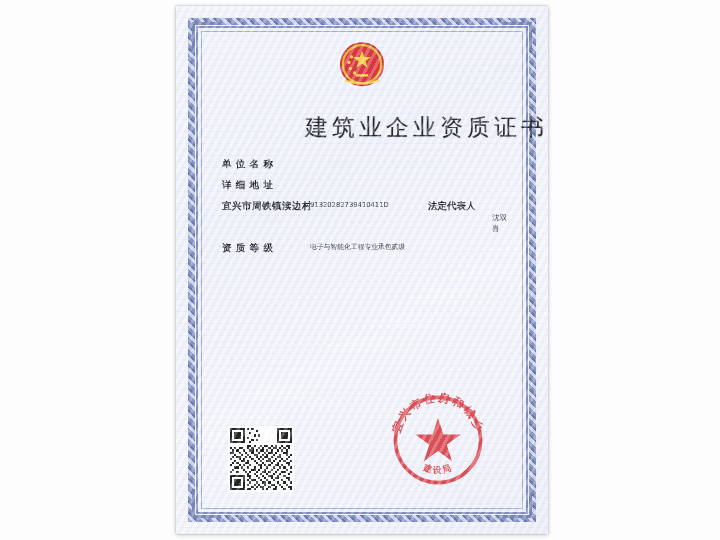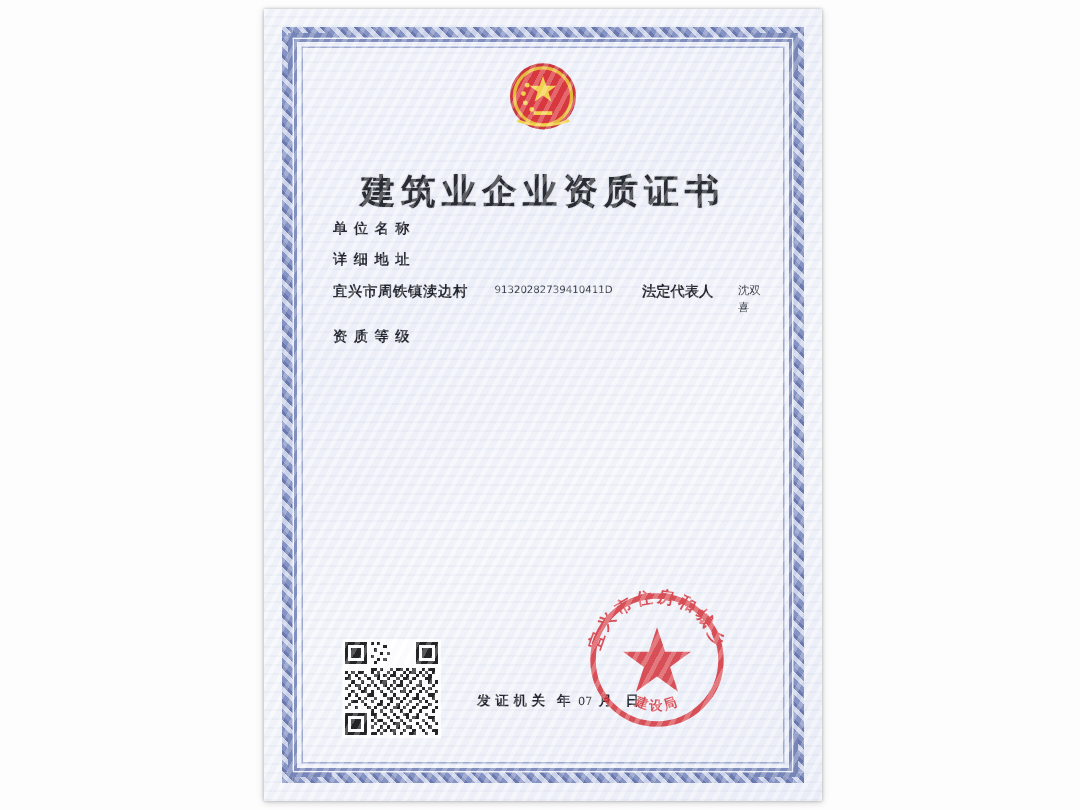--- a/index.html
+++ b/index.html
@@ -85,35 +85,35 @@
     transform: translateX(-50%);
     width: 62px;
     height: 62px;
   }
 
   
   .cert-title {
     position: absolute;
     left: 0; right: 0;
     top: 106px;
-    text-align: center;
+    text-align: right;
     font-family: "DejaVu Sans", "Liberation Sans", sans-serif;
     font-size: 23px;
-    font-weight: bold;
+    font-weight: normal;
     letter-spacing: 4px;
     color: #16191f;
     text-shadow: 0 0 1px rgba(0,0,0,.35);
   }
 
   
   .fields {
     position: absolute;
     left: 46px;
     right: 34px;
-    top: 140px;
+    top: 152px;
   }
   .row {
     display: flex;
     align-items: flex-start;
     margin-bottom: 8px;
     min-height: 13px;
   }
   .lbl {
     flex: 0 0 auto;
     width: 86px;
@@ -155,20 +155,21 @@
     white-space: nowrap;
     text-align: right;
   }
   .val2 {
     flex: 1 1 auto;
     font-size: 7.5px;
     color: #232830;
     font-family: "DejaVu Sans", "Liberation Sans", sans-serif;
     padding-left: 2px;
     line-height: 11px;
+    margin-top: 12px;
   }
   .grade-lines div { line-height: 10px; }
 
   
   .qr {
     position: absolute;
     left: 52px;
     bottom: 42px;
     width: 62px;
     height: 62px;
@@ -245,32 +246,33 @@
       <div class="row">
         <div class="lbl spread">单 位 名 称</div>
       </div>
 
       <div class="row">
         <div class="lbl spread">详 细 地 址</div>
       </div>
 
       <div class="row">
         <div class="lbl">宜兴市周铁镇渎边村</div>
-        <div class="val small" style="flex:0 0 118px;text-align:center;">91320282739410411D</div>
+        <div class="val small" style="flex:0 0 118px;">91320282739410411D</div>
         <div class="half">
           <div class="lbl2">法定代表人</div>
           <div class="val2">沈双喜</div>
         </div>
       </div>
 
 
 
       <div class="row">
         <div class="lbl spread">资 质 等 级</div>
         <div class="val small grade-lines">
+          <div>电子与智能化工程专业承包贰级</div>
         </div>
       </div>
 
     </div>
 
     <svg class="qr" viewBox="0 0 29 29" shape-rendering="crispEdges">
       <rect width="29" height="29" fill="#fff"></rect>
       <g fill="#111">
         <rect x="0" y="0" width="7" height="1"></rect>
           <rect x="0" y="6" width="7" height="1"></rect>
@@ -473,29 +475,20 @@
         <rect x="8" y="28" width="2" height="1"></rect>
           <rect x="11" y="28" width="1" height="1"></rect>
         <rect x="15" y="28" width="1" height="1"></rect>
           <rect x="17" y="28" width="1" height="1"></rect>
         <rect x="20" y="28" width="2" height="1"></rect>
           <rect x="25" y="28" width="1" height="1"></rect>
         <rect x="28" y="28" width="1" height="1"></rect>
       </g>
     </svg>
 
-    <div class="issue">
-      <span>发 证 机 关</span>
-      <span class="dnum"></span>
-      <span class="date-line">年</span>
-      <span class="dnum">07</span>
-      <span class="date-line">月</span>
-      <span class="dnum"></span>
-      <span class="date-line">日</span>
-    </div>
 
     <svg class="seal" viewBox="0 0 200 200">
       <defs>
         <path id="sealArcTop" d="M 26 100 A 74 74 0 0 1 174 100"></path>
         <path id="sealArcBottom" d="M 36 100 A 64 64 0 0 0 164 100"></path>
       </defs>
       <circle cx="100" cy="100" r="82" fill="none" stroke="#d4232a" stroke-width="7"></circle>
       <path d="M100 58 l10.5 31.5 33 0 -26.7 19.6 10.2 31.6 -27-19.4 -27 19.4 10.2-31.6 -26.7-19.6 33 0 z" fill="#d4232a"></path>
       <text font-family="'DejaVu Sans','Liberation Sans',sans-serif" font-size="21" font-weight="bold" fill="#d4232a" letter-spacing="5">
         <textPath href="#sealArcTop" startOffset="50%" text-anchor="middle">宜兴市住房和城乡</textPath>

